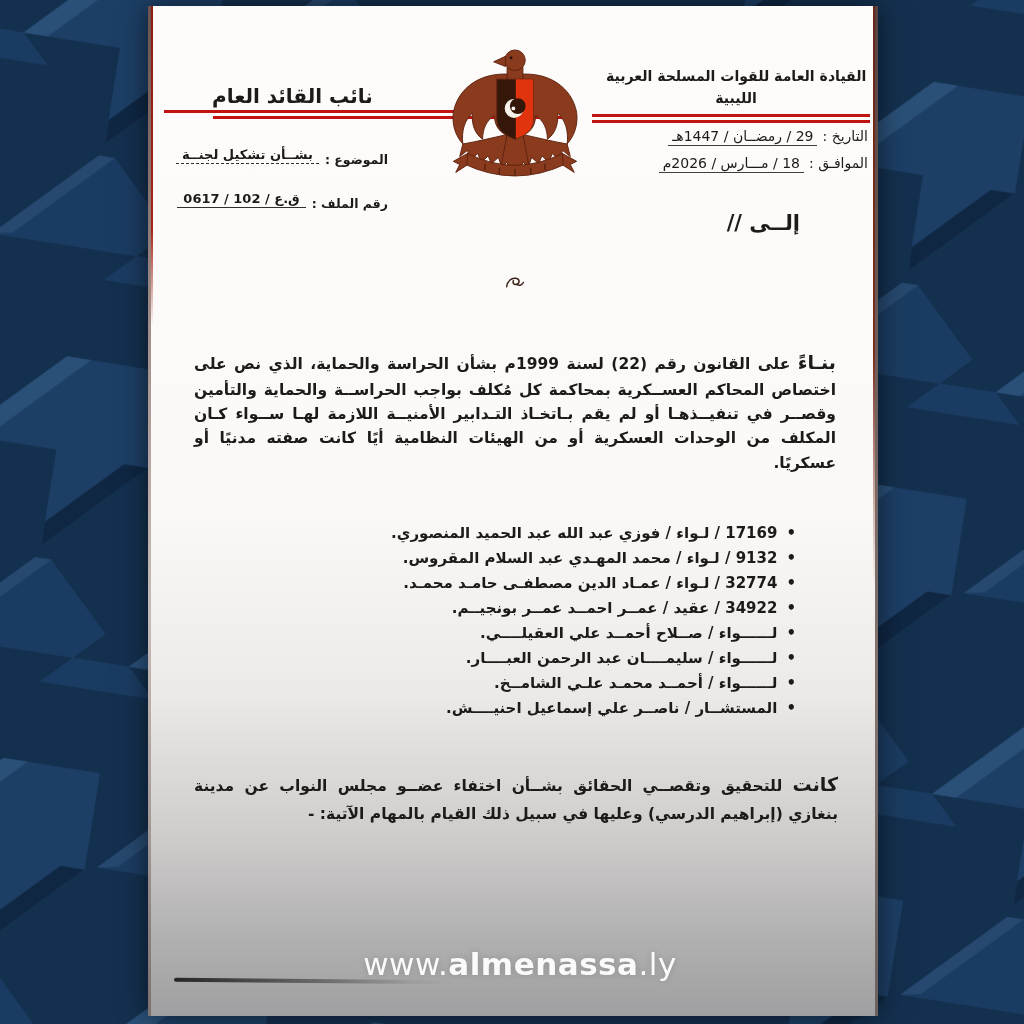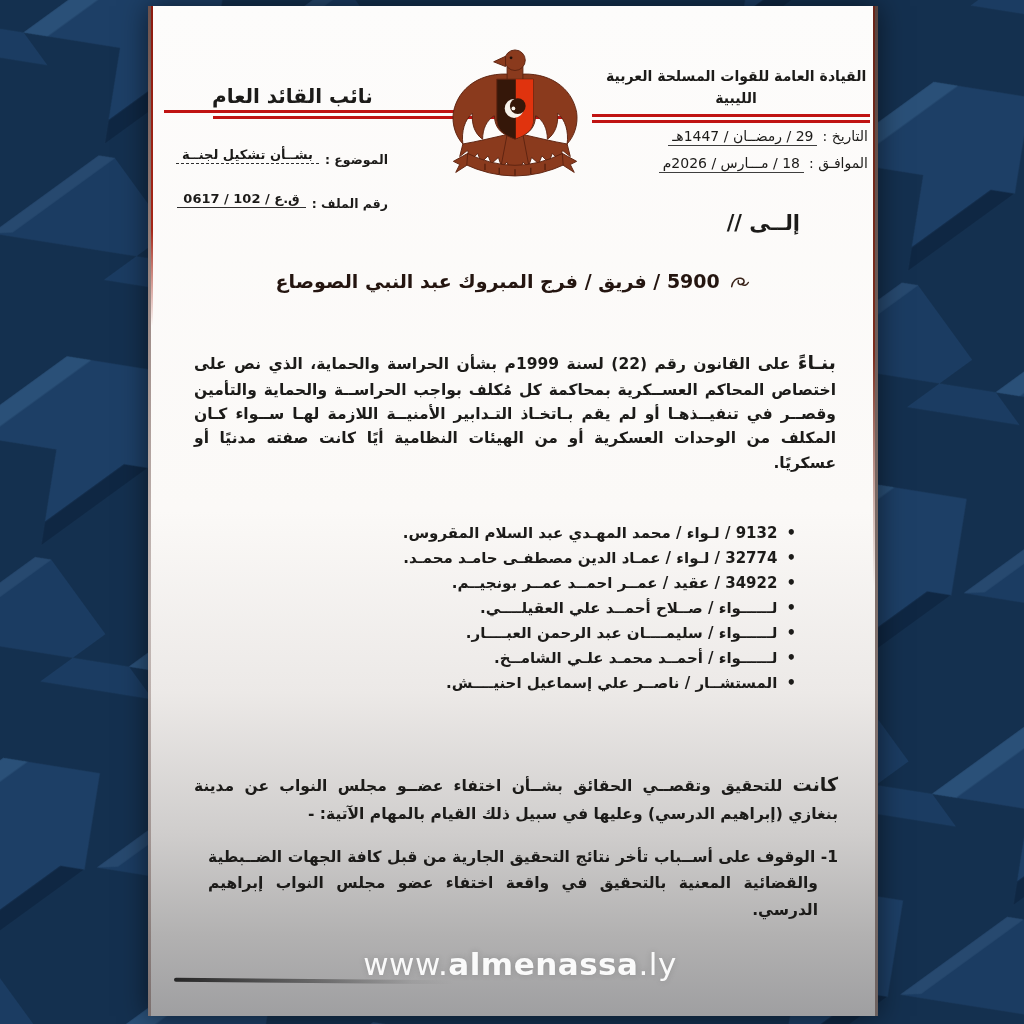--- a/index.html
+++ b/index.html
@@ -173,45 +173,42 @@
       <circle cx="103.5" cy="90" r="10" fill="#351709"></circle>
       <circle cx="98" cy="93" r="2.4" fill="#f7f2ea"></circle>
     </svg>
 
     <div class="abs to-line">إلــى //</div>
 
     <div class="abs addressee">
       <svg class="flourish" width="20" height="15" viewBox="0 0 24 16">
         <path d="M2,13 C3,6 8,2 13,3 C18,4 18,9 14,10 C11,11 9,9 10,6 M14,10 C17,12.5 20,11.5 22,8" stroke="#3a241a" fill="none" stroke-width="1.8" stroke-linecap="round"></path>
       </svg>
-      <span>5900 / فريق / فرج المبروك عبد النبي الصوصاع</span>
     </div>
 
     <div class="abs body-par">
       <span class="lead">بنـاءً</span><span> على القانون رقم (22) لسنة 1999م بشأن الحراسة والحماية، الذي نص على اختصاص المحاكم العســكرية بمحاكمة كل مُكلف بواجب الحراســة والحماية والتأمين وقصــر في تنفيــذهـا أو لم يقم بـاتخـاذ التـدابير الأمنيــة اللازمة لهـا ســواء كـان المكلف من الوحدات العسكرية أو من الهيئات النظامية أيًا كانت صفته مدنيًا أو عسكريًا.</span>
     </div>
 
 
     <ul class="abs members">
+        <li>17169 / لـواء / فوزي عبد الله عبد الحميد المنصوري.</li>
         <li>9132 / لـواء / محمد المهـدي عبد السلام المقروس.</li>
         <li>32774 / لـواء / عمـاد الدين مصطفـى حامـد محمـد.</li>
         <li>34922 / عقيد / عمــر احمــد عمــر بونجيــم.</li>
         <li>لــــــواء / صــلاح أحمــد علي العقيلــــي.</li>
         <li>لــــــواء / سليمــــان عبد الرحمن العبــــار.</li>
         <li>لــــــواء / أحمــد محمـد علـي الشامــخ.</li>
         <li>المستشــار / ناصــر علي إسماعيل احنيــــش.</li>
       </ul>
 
     <div class="abs purpose">
       <span class="lead">كانت</span><span> للتحقيق وتقصــي الحقائق بشــأن اختفاء عضــو مجلس النواب عن مدينة بنغازي (إبراهيم الدرسي) وعليها في سبيل ذلك القيام بالمهام الآتية: -</span>
     </div>
 
-    <div class="abs task">
-        <div>1- الوقوف على أســباب تأخر نتائج التحقيق الجارية من قبل كافة الجهات الضــبطية والقضائية المعنية بالتحقيق في واقعة اختفاء عضو مجلس النواب إبراهيم الدرسي.</div>
-      </div>
 
     <div class="abs smudge"></div>
   </div>
 
   <div class="watermark">
     <span>www.</span><span class="brand">almenassa</span><span>.ly</span>
   </div>
 
 </div>
 

